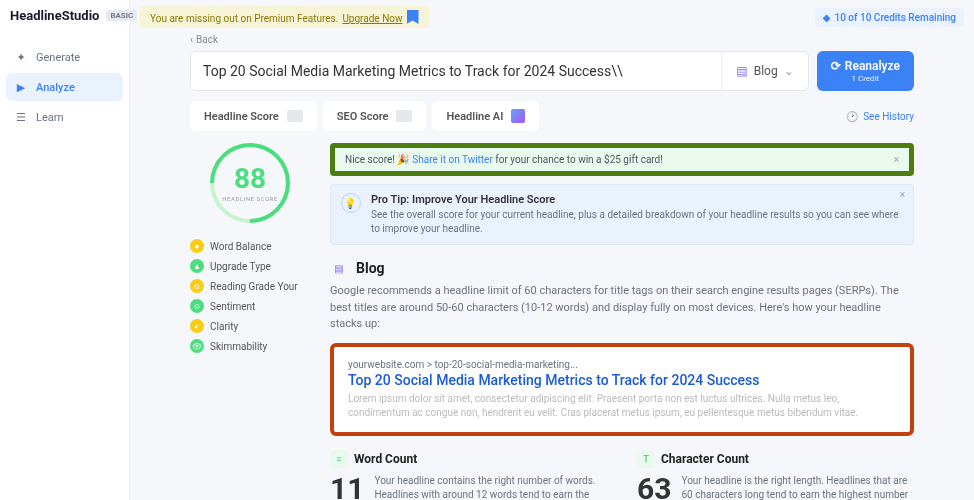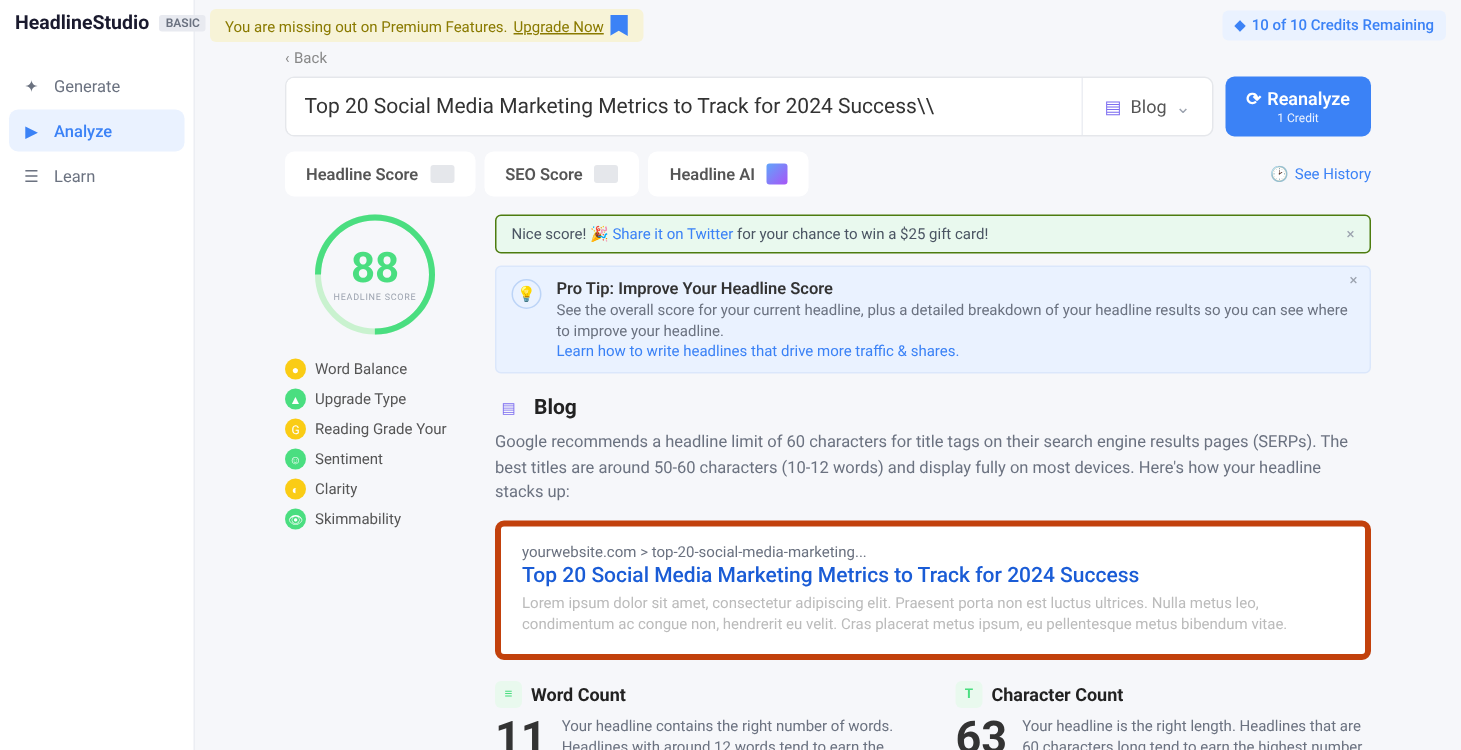--- a/index.html
+++ b/index.html
@@ -44,21 +44,21 @@
     .left-col { width: 120px; display: flex; flex-direction: column; align-items: center; }
     .score-circle { width: 80px; height: 80px; border-radius: 50%; border: 4px solid #c9f2cf; display: flex; flex-direction: column; align-items: center; justify-content: center; margin-bottom: 16px; position: relative; }
     .score-circle::before { content:''; position:absolute; inset:-4px; border:4px solid transparent; border-top-color:#4ade80; border-right-color:#4ade80; border-bottom-color:#4ade80; border-radius:50%; transform:rotate(-45deg);}
     .score-num { color: #4ade80; font-size: 28px; font-weight: 700; line-height: 1; }
     .score-sub { font-size: 6px; color: #9ca3af; letter-spacing: .5px; margin-top: 2px; }
     .metrics-list { width: 100%; display: flex; flex-direction: column; gap: 6px; }
     .metric-item { display: flex; align-items: center; gap: 6px; font-size: 10px; color: #555; cursor: pointer; }
     .metric-dot { width: 14px; height: 14px; border-radius: 50%; display:flex; align-items:center; justify-content:center; font-size:8px; color:#fff; }
 
     .right-col { flex: 1; display: flex; flex-direction: column; gap: 8px; }
-    .alert { background: #e9f9ee; border: 1px solid #4d7c0f; border-radius: 4px; padding: 6px 10px; font-size: 10px; color: #4b5563; display: flex; align-items: center; justify-content: space-between; }
+    .alert { background: #e9f9ee; border: 5px solid #4d7c0f; border-radius: 4px; padding: 6px 10px; font-size: 10px; color: #4b5563; display: flex; align-items: center; justify-content: space-between; }
     .alert a { color: #3b82f6; text-decoration: none; }
     .tip-box { background: #eaf2ff; border: 1px solid #dbe7fb; border-radius: 4px; padding: 8px 10px; display: flex; gap: 10px; position: relative; }
     .tip-icon { width: 20px; height: 20px; border-radius: 50%; border: 1px solid #bcd4f7; display:flex; align-items:center; justify-content:center; color:#3b82f6; flex-shrink:0; font-size:10px;}
     .tip-title { font-size: 11px; font-weight: 600; color: #333; margin-bottom: 2px; }
     .tip-text { font-size: 10px; color: #6b7280; line-height: 1.4; }
     .tip-link { font-size: 10px; color: #3b82f6; cursor: pointer; }
     .close-x { position: absolute; top: 4px; right: 8px; color: #9ca3af; cursor: pointer; font-size: 10px; }
 
     .section { margin-top: 6px; }
     .section-head { display: flex; align-items: center; gap: 8px; margin-bottom: 6px; }
@@ -207,21 +207,20 @@
             </div>
             <span class="close-x" style="position:static;">×</span>
           </div>
 
           <div class="tip-box">
             <span class="close-x">×</span>
             <div class="tip-icon">💡</div>
             <div>
               <div class="tip-title">Pro Tip: Improve Your Headline Score</div>
               <div class="tip-text">See the overall score for your current headline, plus a detailed breakdown of your headline results so you can see where to improve your headline.</div>
-              <div class="tip-link">Learn how to write headlines that drive more traffic &amp; shares.</div>
             </div>
           </div>
 
           <div class="section">
             <div class="section-head">
               <span class="sh-icon" style="color:#7c6cf0;">▤</span>
               <span class="section-title">Blog</span>
             </div>
             <div class="section-desc">Google recommends a headline limit of 60 characters for title tags on their search engine results pages (SERPs). The best titles are around 50-60 characters (10-12 words) and display fully on most devices. Here's how your headline stacks up:</div>
             <div class="serp-card">

